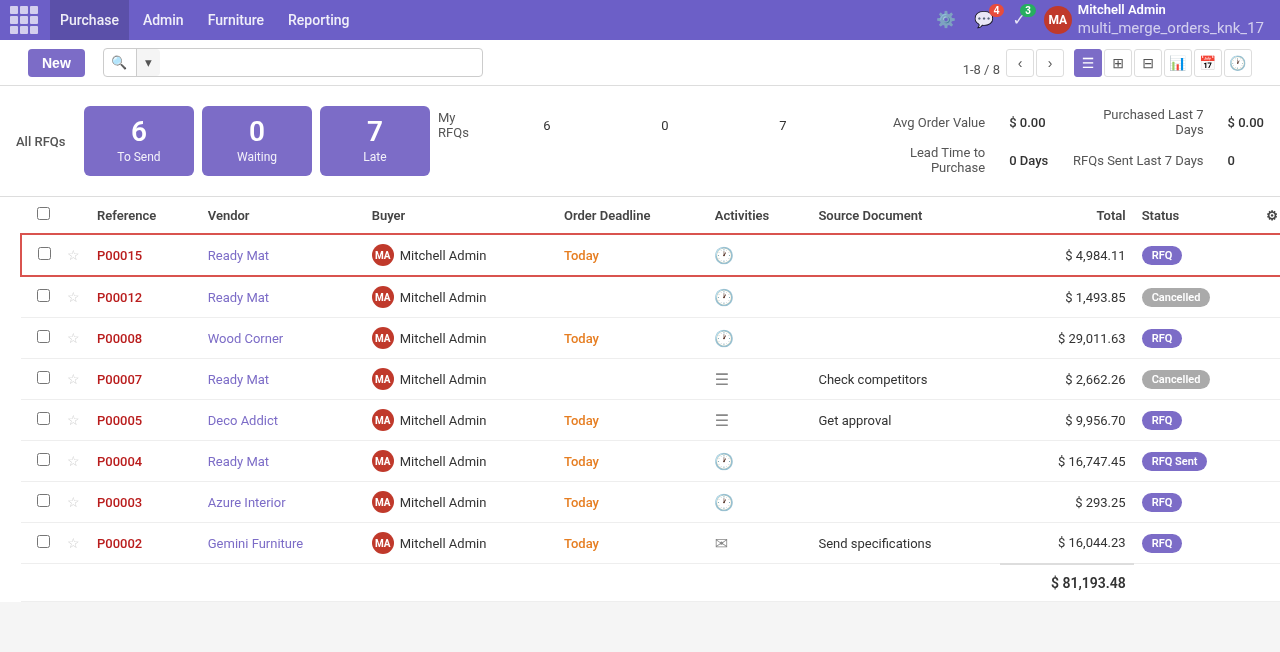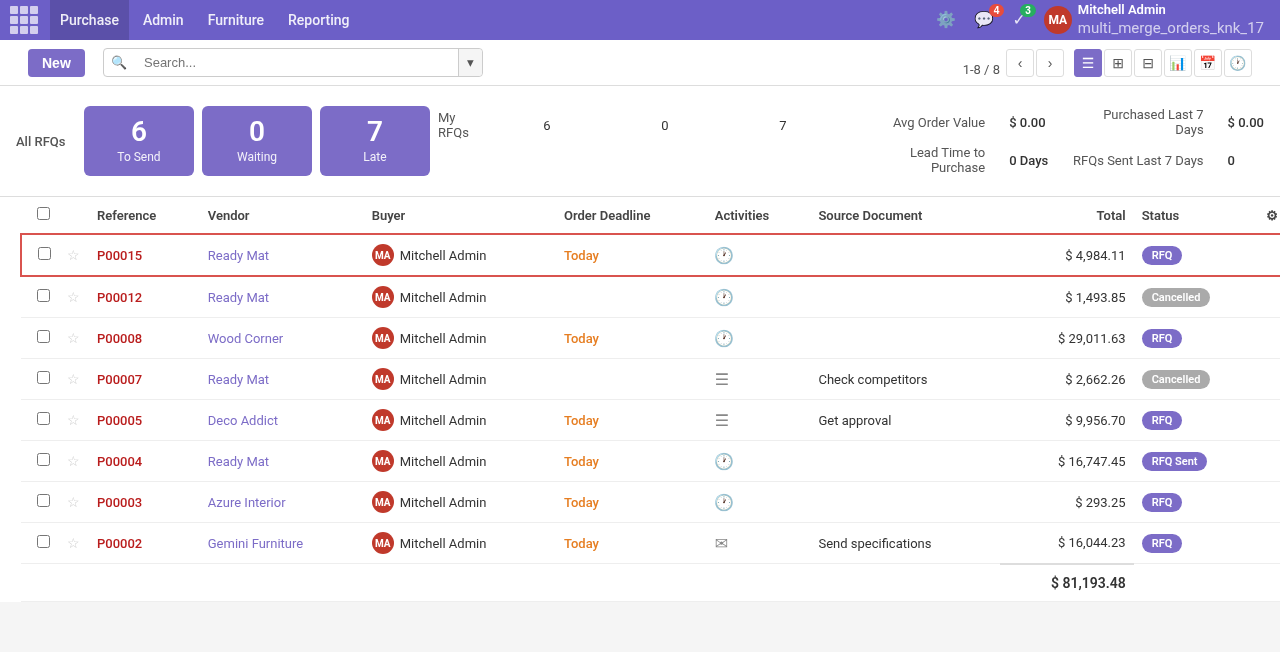--- a/index.html
+++ b/index.html
@@ -298,21 +298,20 @@
         <div class="subtitle">multi_merge_orders_knk_17</div>
       </div>
     </div>
   </div>
 </nav>
 
 <div class="sub-toolbar">
   <button class="btn-new">New</button>
   <div class="search-bar">
     <span class="search-icon">🔍</span>
-    <input type="text" placeholder="Search..." style="">
     <button class="search-dropdown-btn">▾</button>
   </div>
   <span class="pagination-info">1-8 / 8</span>
   <div style="display:flex;gap:2px;margin-left:4px;">
     <button class="view-btn">‹</button>
     <button class="view-btn">›</button>
   </div>
   <div class="view-btns">
     <button class="view-btn active">☰</button>
     <button class="view-btn">⊞</button>

